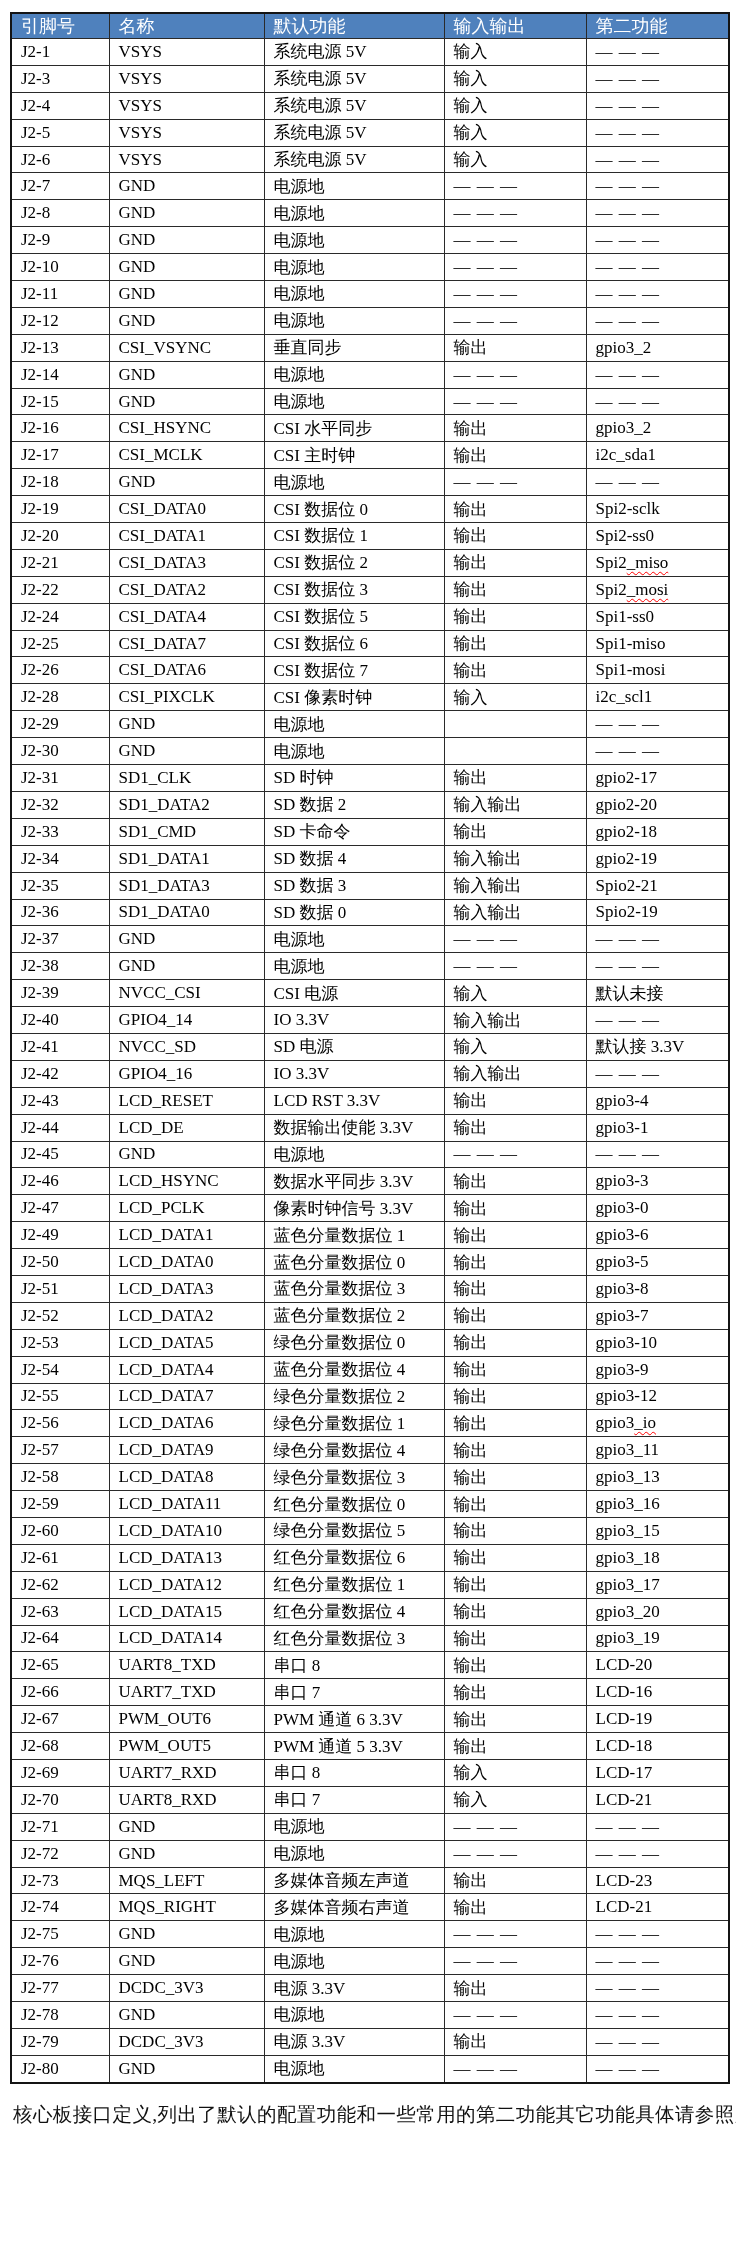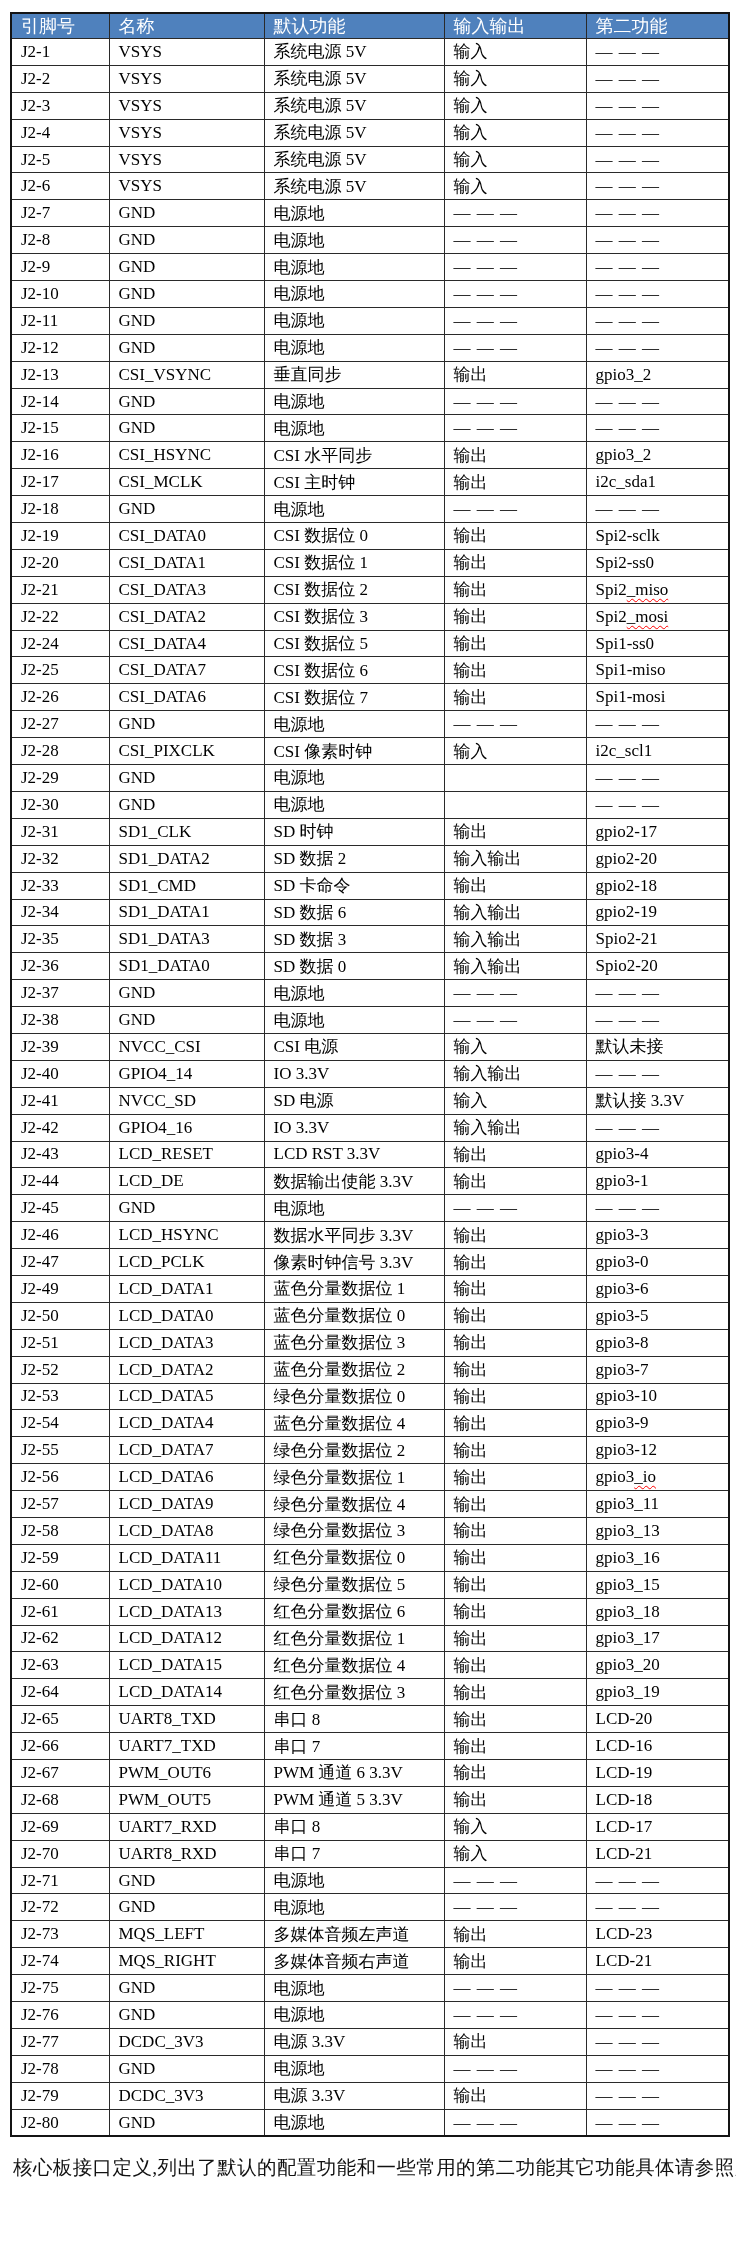--- a/index.html
+++ b/index.html
@@ -83,27 +83,20 @@
     </thead>
     <tbody>
         <tr>
           <td>J2-1</td>
           <td>VSYS</td>
           <td>系统电源  5V</td>
           <td>输入</td>
           <td class="dash-cell">— — —</td>
         </tr>
         <tr>
-          <td>J2-2</td>
-          <td>VSYS</td>
-          <td>系统电源  5V</td>
-          <td>输入</td>
-          <td class="dash-cell">— — —</td>
-        </tr>
-        <tr>
           <td>J2-3</td>
           <td>VSYS</td>
           <td>系统电源  5V</td>
           <td>输入</td>
           <td class="dash-cell">— — —</td>
         </tr>
         <tr>
           <td>J2-4</td>
           <td>VSYS</td>
           <td>系统电源  5V</td>
@@ -249,27 +242,20 @@
           <td>CSI 数据位 6</td>
           <td>输出</td>
           <td>Spi1-miso</td>
         </tr>
         <tr>
           <td>J2-26</td>
           <td>CSI_DATA6</td>
           <td>CSI 数据位 7</td>
           <td>输出</td>
           <td>Spi1-mosi</td>
-        </tr>
-        <tr>
-          <td>J2-27</td>
-          <td>GND</td>
-          <td>电源地</td>
-          <td class="dash-cell">— — —</td>
-          <td class="dash-cell">— — —</td>
         </tr>
         <tr>
           <td>J2-28</td>
           <td>CSI_PIXCLK</td>
           <td>CSI 像素时钟</td>
           <td>输入</td>
           <td>i2c_scl1</td>
         </tr>
         <tr>
           <td>J2-29</td>
@@ -302,37 +288,37 @@
         <tr>
           <td>J2-33</td>
           <td>SD1_CMD</td>
           <td>SD 卡命令</td>
           <td>输出</td>
           <td>gpio2-18</td>
         </tr>
         <tr>
           <td>J2-34</td>
           <td>SD1_DATA1</td>
-          <td>SD 数据 6</td>
+          <td>SD 数据 4</td>
           <td>输入输出</td>
           <td>gpio2-19</td>
         </tr>
         <tr>
           <td>J2-35</td>
           <td>SD1_DATA3</td>
           <td>SD 数据 3</td>
           <td>输入输出</td>
           <td>Spio2-21</td>
         </tr>
         <tr>
           <td>J2-36</td>
           <td>SD1_DATA0</td>
           <td>SD 数据 0</td>
           <td>输入输出</td>
-          <td>Spio2-20</td>
+          <td>Spio2-19</td>
         </tr>
         <tr>
           <td>J2-37</td>
           <td>GND</td>
           <td>电源地</td>
           <td class="dash-cell">— — —</td>
           <td class="dash-cell">— — —</td>
         </tr>
         <tr>
           <td>J2-38</td>

